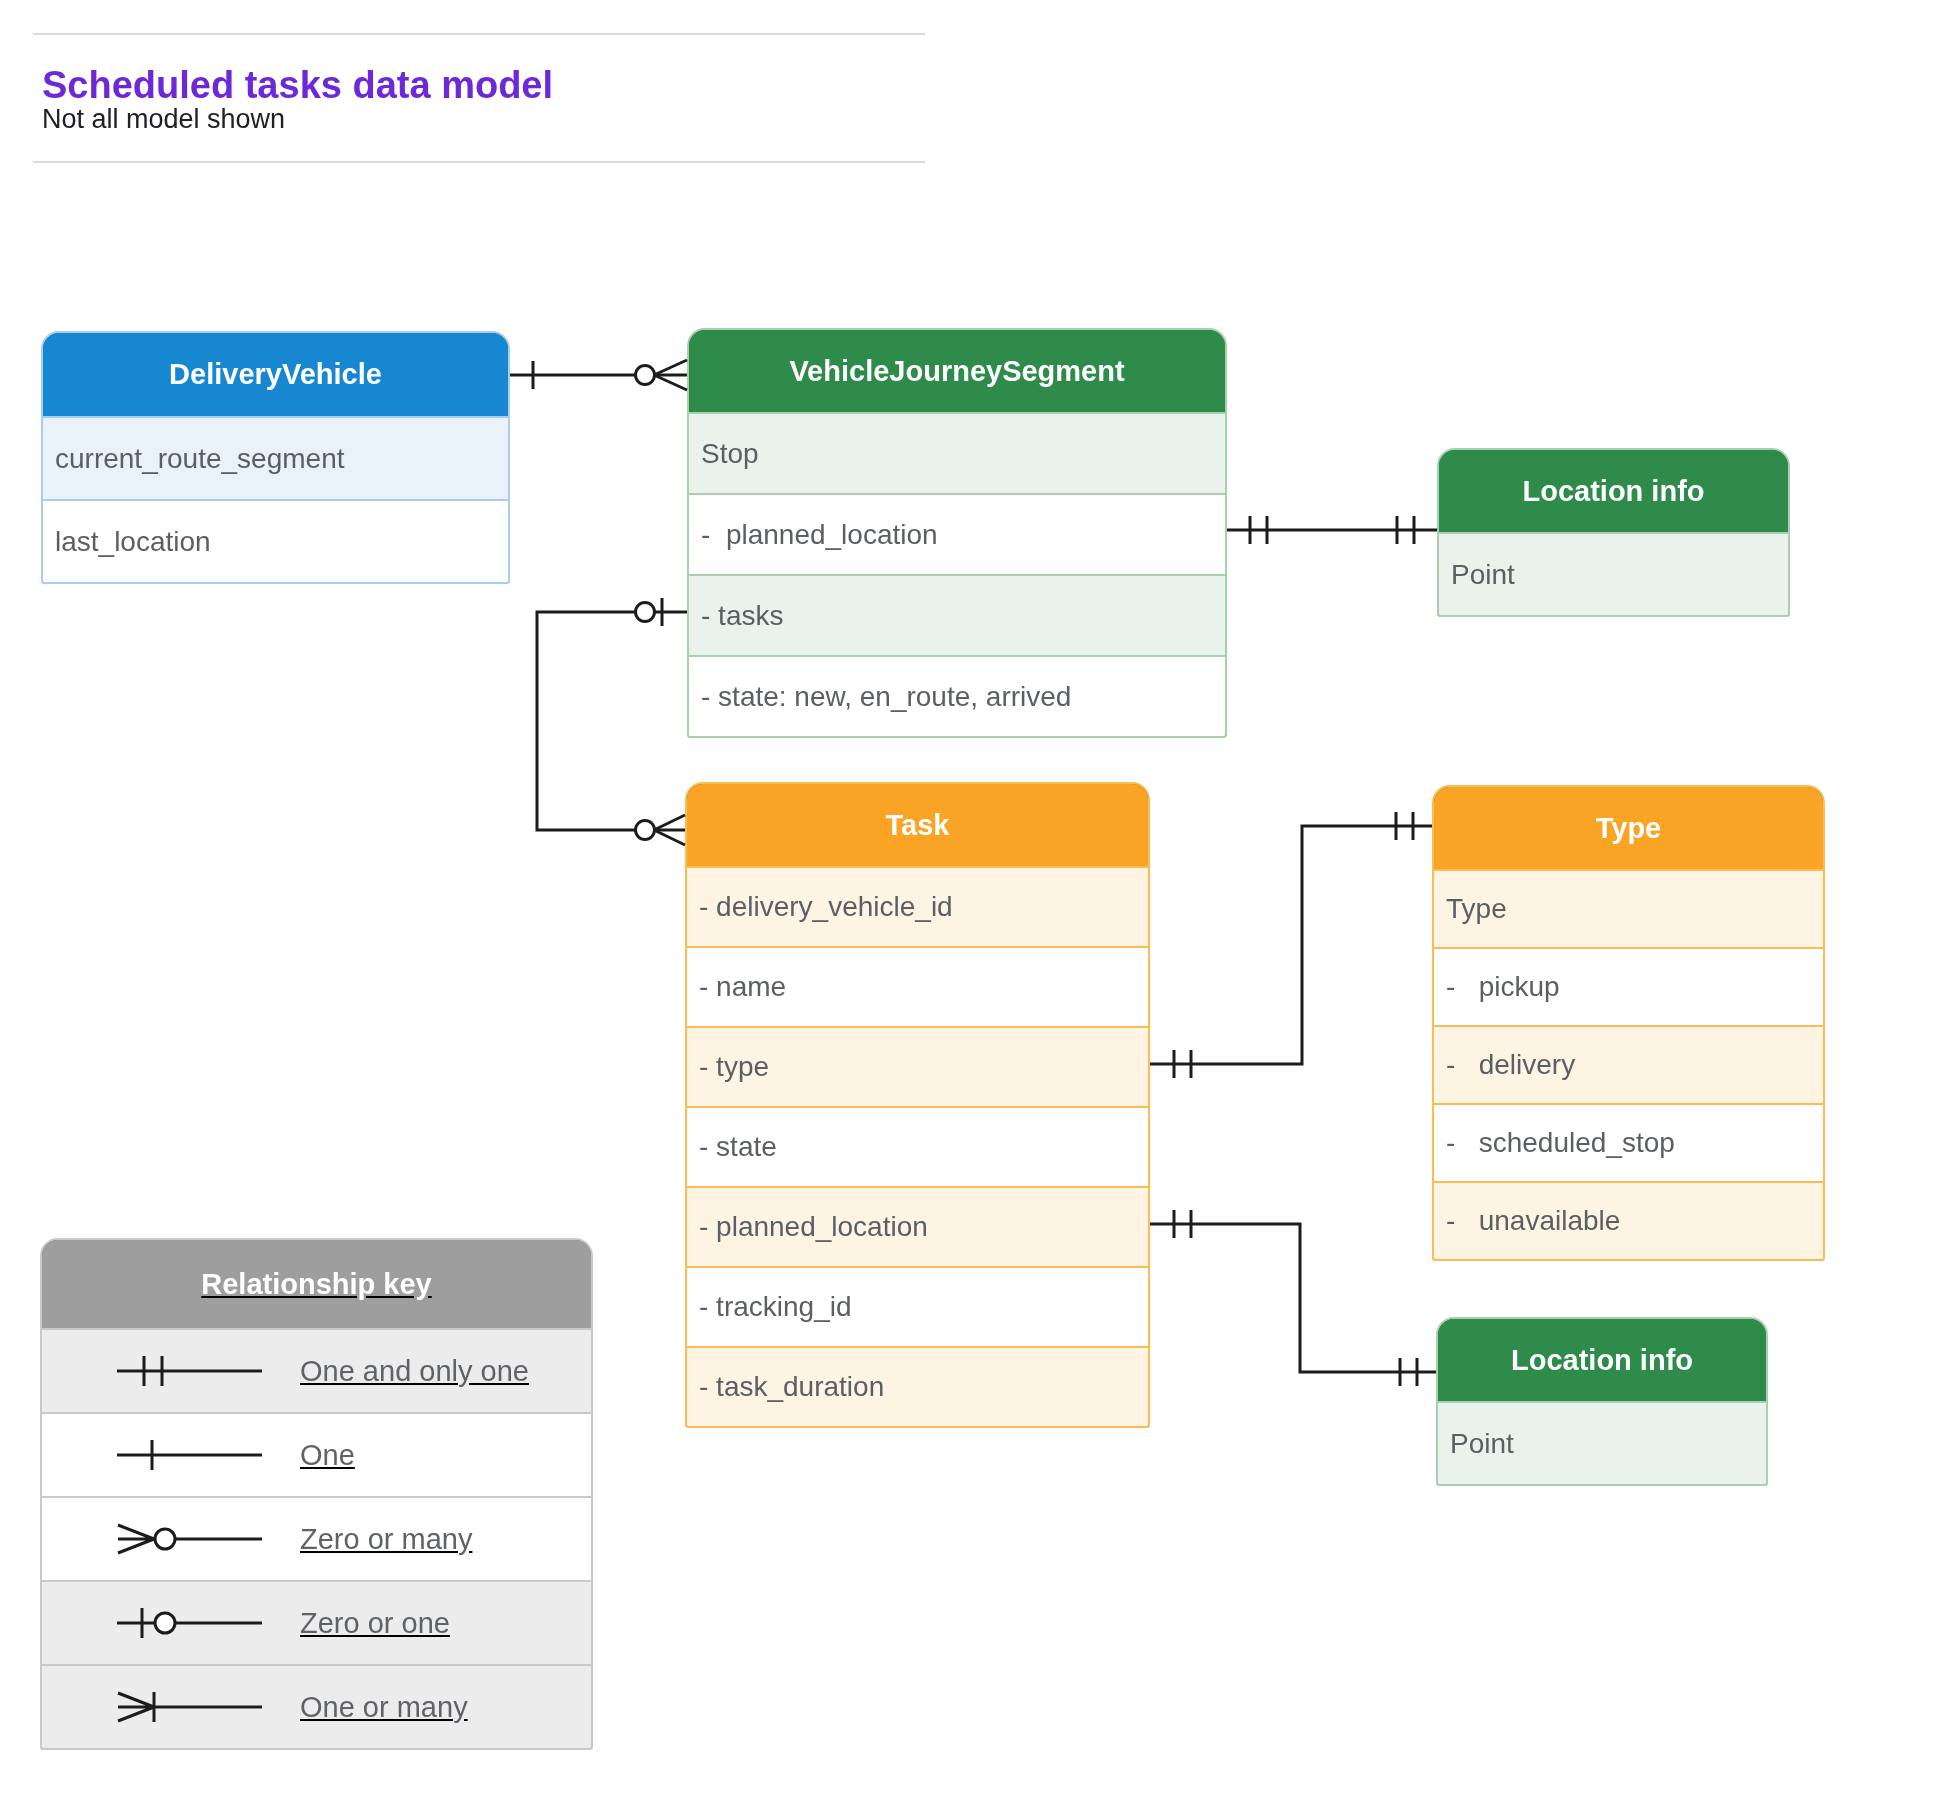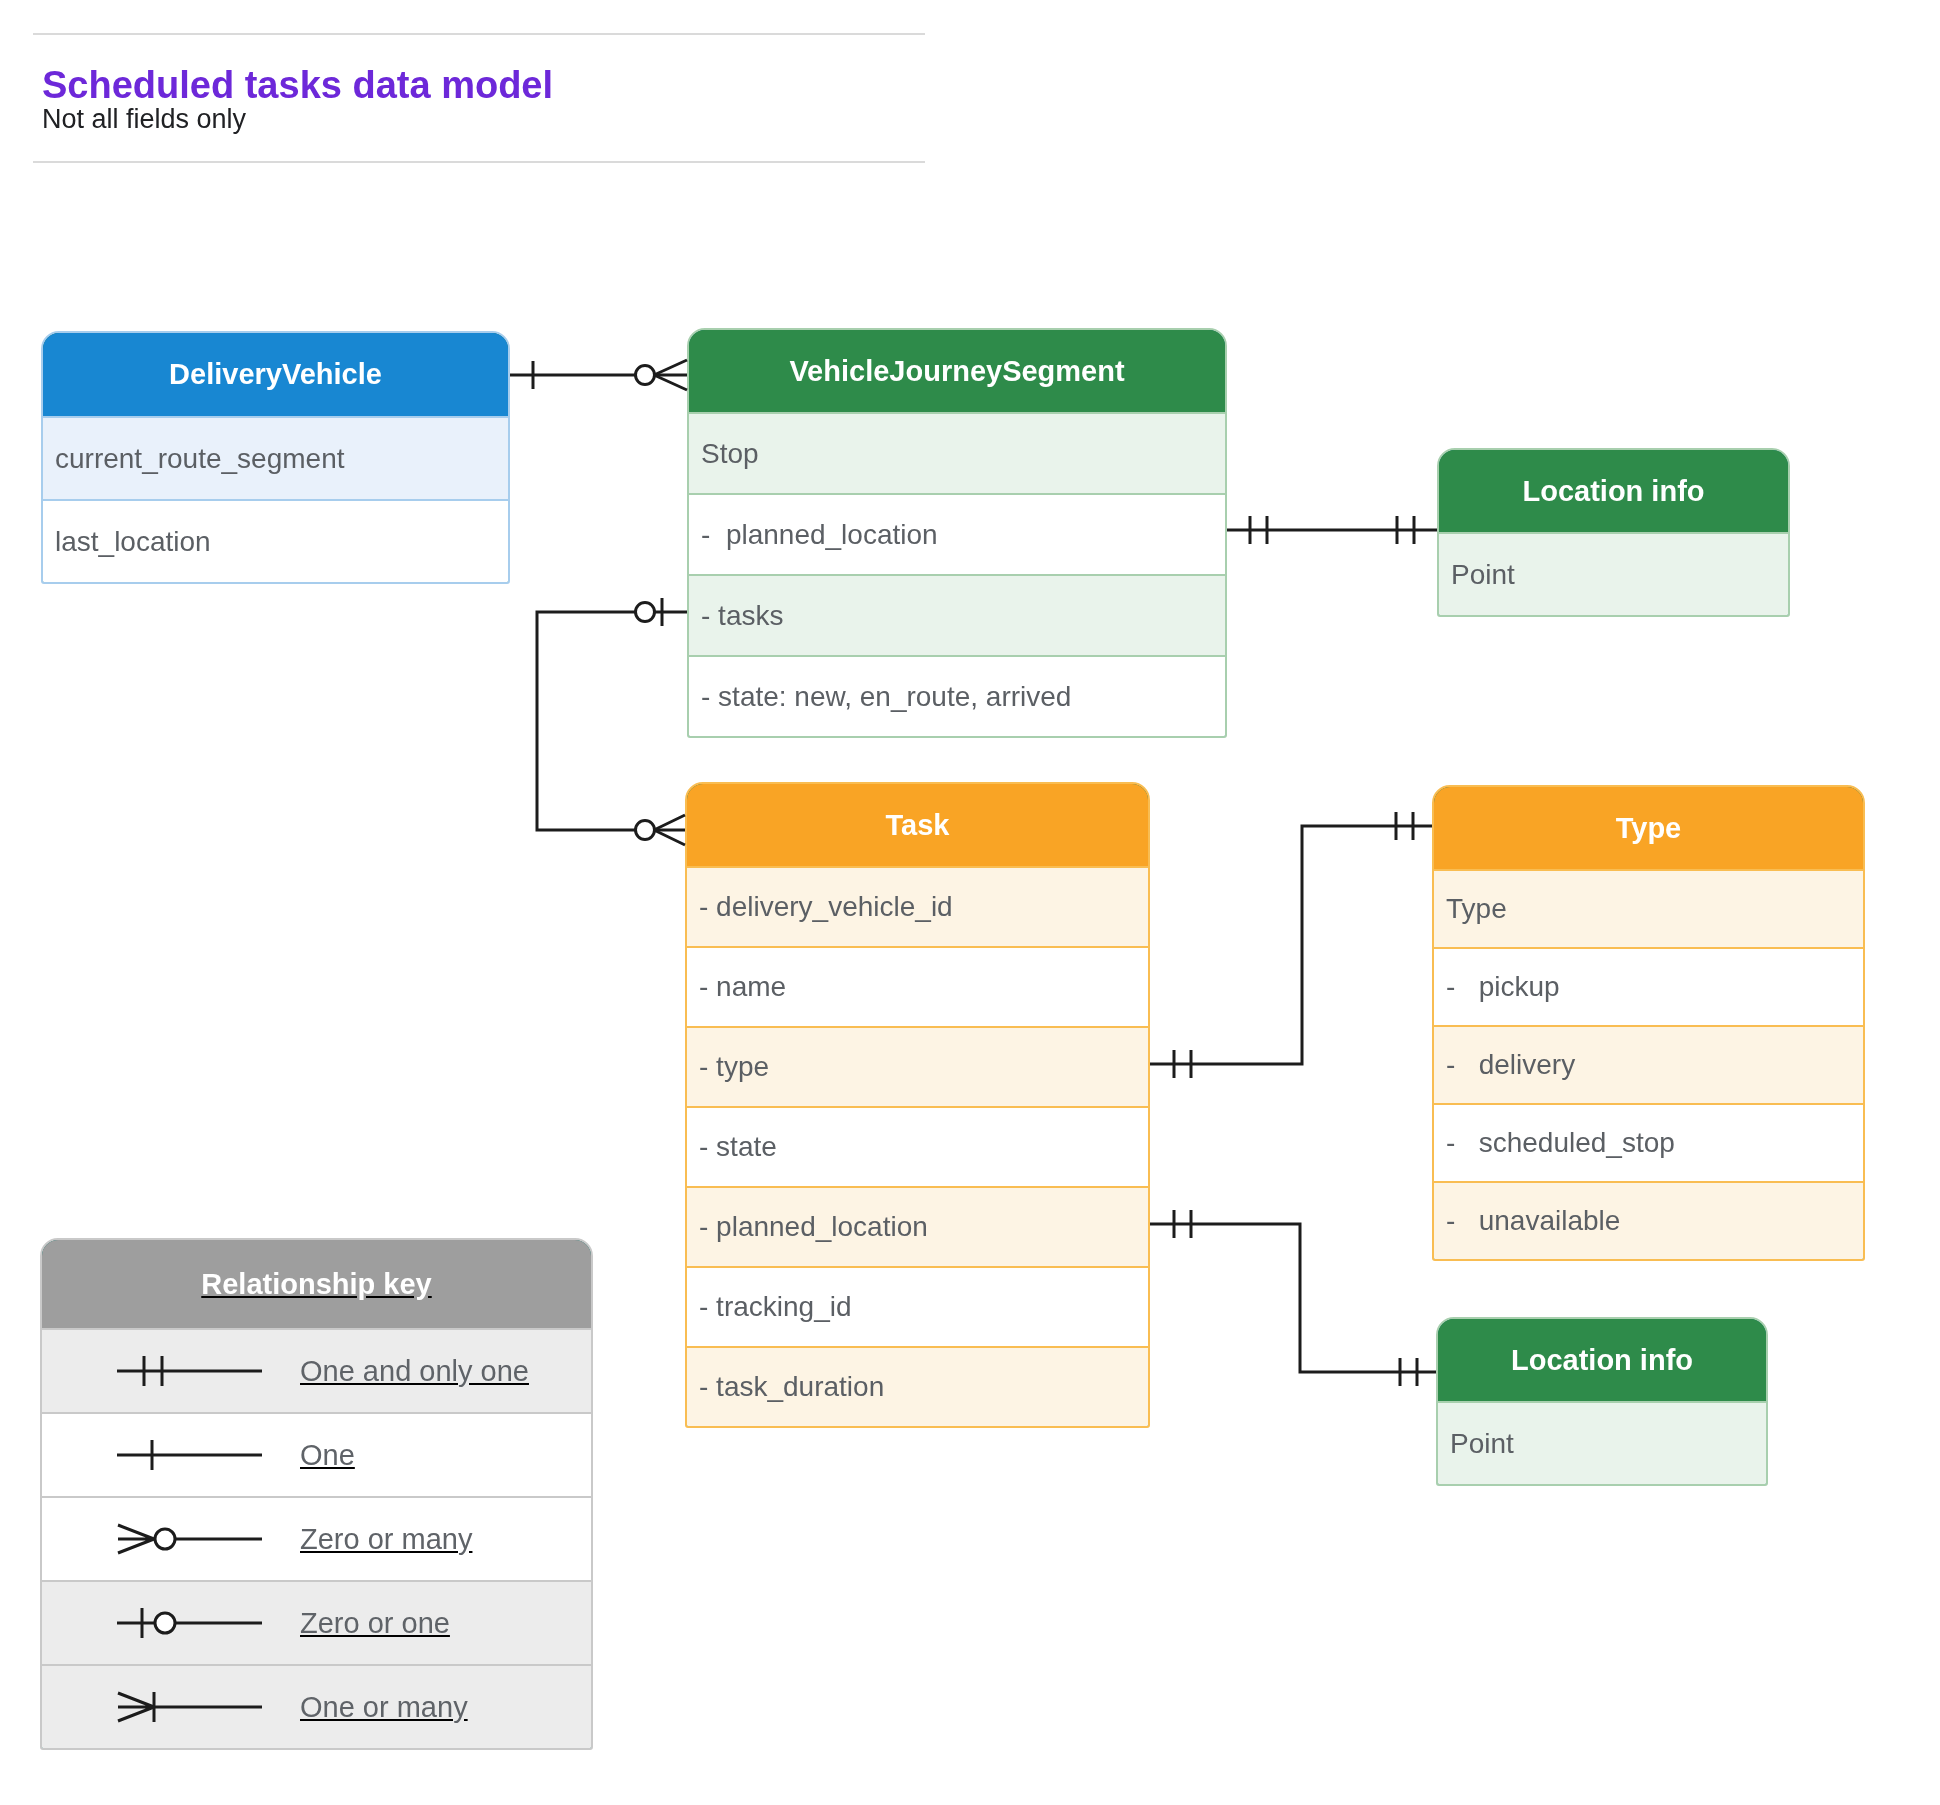--- a/index.html
+++ b/index.html
@@ -37,21 +37,21 @@
   .legend-glyph path,.legend-glyph line{stroke:#1c1c1c;stroke-width:3;fill:none;}
   .legend-glyph circle{stroke:#1c1c1c;stroke-width:3;fill:#ffffff;}
 </style>
 </head>
 <body>
 
 <div id="canvas">
 
   <div class="hairline" style="top:33px;"></div>
   <div class="page-title">Scheduled tasks data model</div>
-  <div class="page-subtitle">Not all fields only</div>
+  <div class="page-subtitle">Not all model shown</div>
   <div class="hairline" style="top:161px;"></div>
 
   <div class="entity t-blue" style="left:41px;top:331px;width:469px;--hh:83px;--rh:83px;">
     <div class="e-header">DeliveryVehicle</div>
     <div class="e-row shaded">current_route_segment</div>
     <div class="e-row">last_location</div>
   </div>
 
   <div class="entity t-green" style="left:687px;top:328px;width:540px;--hh:82px;--rh:81px;">
     <div class="e-header">VehicleJourneySegment</div>
@@ -70,21 +70,21 @@
     <div class="e-header">Task</div>
     <div class="e-row shaded">- delivery_vehicle_id</div>
     <div class="e-row">- name</div>
     <div class="e-row shaded">- type</div>
     <div class="e-row">- state</div>
     <div class="e-row shaded">- planned_location</div>
     <div class="e-row">- tracking_id</div>
     <div class="e-row shaded">- task_duration</div>
   </div>
 
-  <div class="entity t-orange" style="left:1432px;top:785px;width:433px;--hh:82px;--rh:78px;">
+  <div class="entity t-orange" style="left:1432px;top:785px;width:393px;--hh:82px;--rh:78px;">
     <div class="e-header">Type</div>
     <div class="e-row shaded">Type</div>
     <div class="e-row">-   pickup</div>
     <div class="e-row shaded">-   delivery</div>
     <div class="e-row">-   scheduled_stop</div>
     <div class="e-row shaded">-   unavailable</div>
   </div>
 
   <div class="entity t-green" style="left:1436px;top:1317px;width:332px;--hh:82px;--rh:83px;">
     <div class="e-header">Location info</div>

